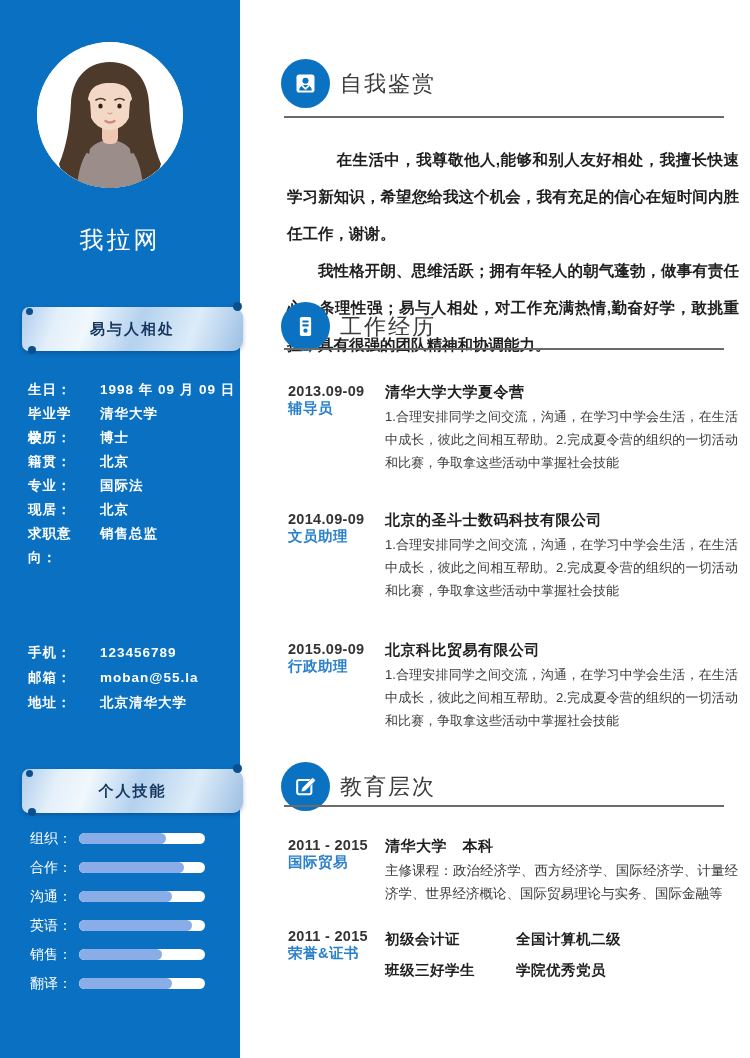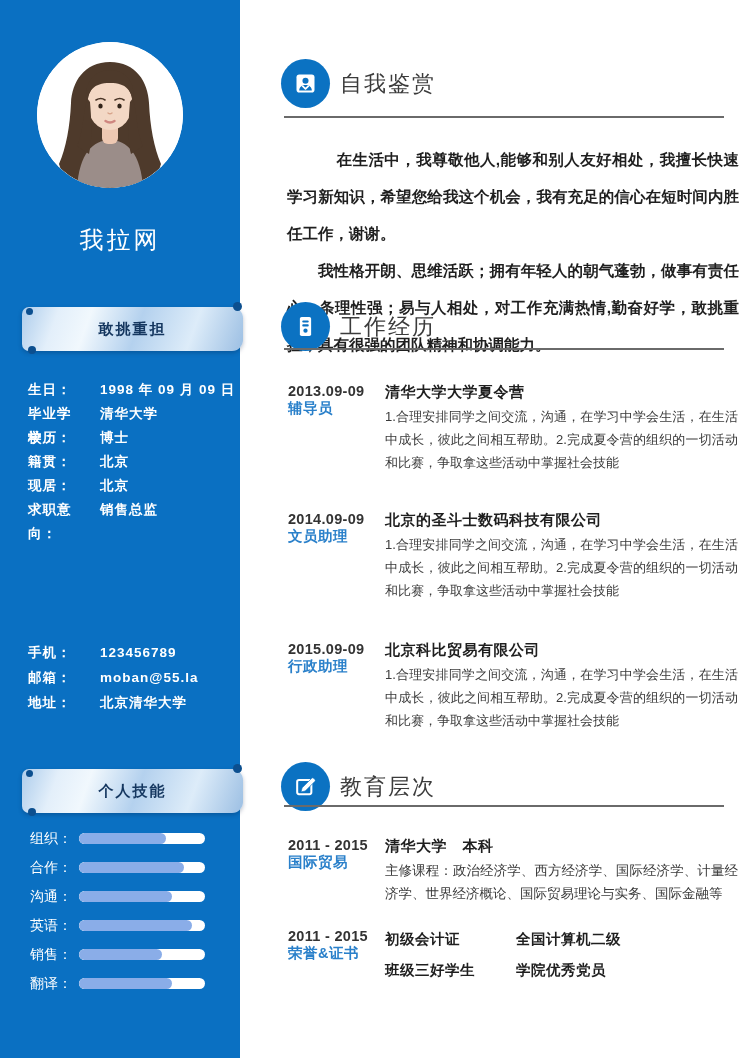--- a/index.html
+++ b/index.html
@@ -94,38 +94,42 @@
           <path d="M71 71 q2 1.6 4 0" stroke="#d8a58c" stroke-width="1.4" fill="none" stroke-linecap="round"></path>
           <path d="M68.5 79 q4.5 3 9 0" stroke="#cf8780" stroke-width="2.4" fill="none" stroke-linecap="round"></path>
         </g>
       </svg>
     </div>
 
     <div class="name">我拉网</div>
 
     <div class="ribbon r-basic">
       <span class="curl-right"></span>
-      <span>敢挑重担</span>
+      <span>易与人相处</span>
     </div>
     <div class="fields f-basic">
       <div class="frow">
           <span class="flabel">生日：</span>
           <span class="fvalue">1998 年 09 月 09 日</span>
         </div>
       <div class="frow">
           <span class="flabel">毕业学校：</span>
           <span class="fvalue">清华大学</span>
         </div>
       <div class="frow">
           <span class="flabel">学历：</span>
           <span class="fvalue">博士</span>
         </div>
       <div class="frow">
           <span class="flabel">籍贯：</span>
           <span class="fvalue">北京</span>
+        </div>
+      <div class="frow">
+          <span class="flabel">专业：</span>
+          <span class="fvalue">国际法</span>
         </div>
       <div class="frow">
           <span class="flabel">现居：</span>
           <span class="fvalue">北京</span>
         </div>
       <div class="frow">
           <span class="flabel">求职意向：</span>
           <span class="fvalue">销售总监</span>
         </div>
     </div>

